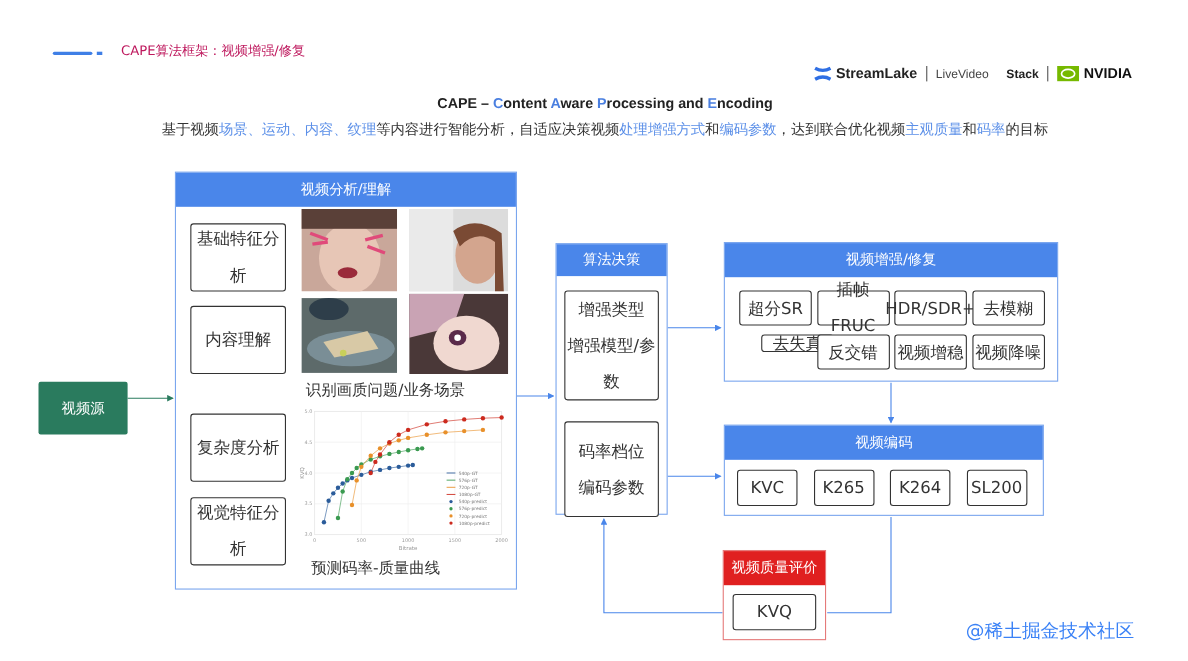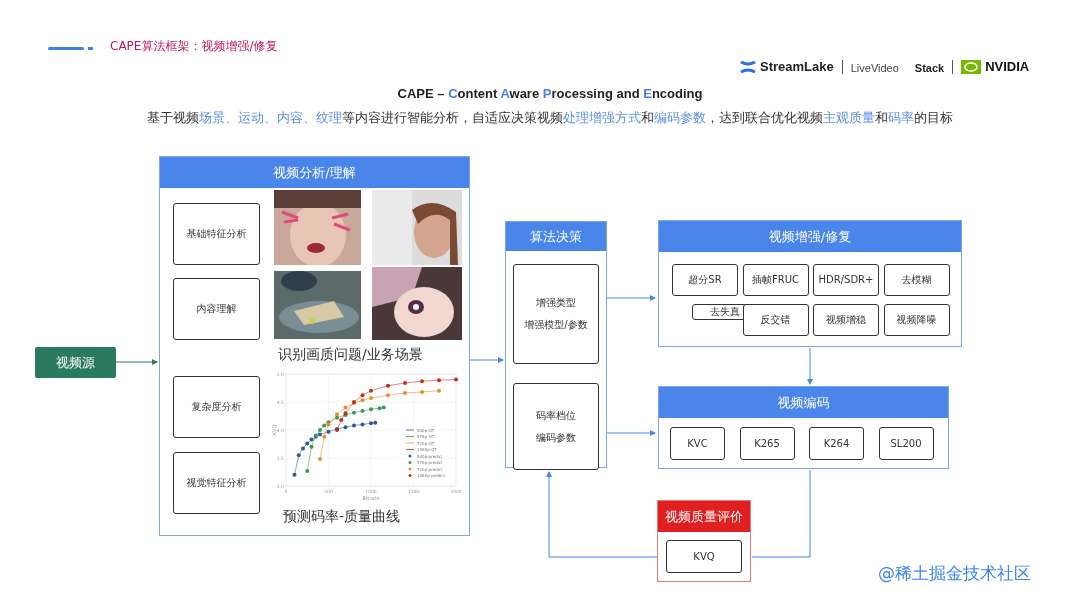--- a/index.html
+++ b/index.html
@@ -15,24 +15,24 @@
   .logo-lvs { font-size: 11px; color: #444; font-family: "Liberation Sans", sans-serif; line-height: 1; }
   .logo-lvs b { color: #222; padding-left: 16px; }
   .logo-nv { display: flex; align-items: center; gap: 4px; font-weight: bold; font-size: 13px; color: #111; font-family: "Liberation Sans", sans-serif; }
   .subtitle-en { left: 0; width: 1100px; top: 86px; text-align: center; font-size: 13px; font-weight: bold; color: #222; font-family: "Liberation Sans", sans-serif; }
   .subtitle-en .hl { color: #4a7fe0; }
   .subtitle-zh { left: 0; width: 1100px; top: 109px; text-align: center; font-size: 13px; color: #333; }
   .subtitle-zh .hl { color: #5b8fe8; }
 
   .panel { position: absolute; border: 1px solid #7aa6ee; background: #fff; }
   .panel-head { background: #4a86ea; color: #fff; text-align: center; font-size: 13px; }
-  .box { position: absolute; border: 1px solid #333; border-radius: 3px; background: #fff; display: flex; align-items: center; justify-content: center; text-align: center; font-size: 10px; color: #333; line-height: 2.2; }
+  .box { position: absolute; border: 1px solid #333; border-radius: 3px; background: #fff; display: flex; align-items: center; justify-content: center; text-align: center; font-size: 15px; color: #333; line-height: 2.2; }
   .img { position: absolute; }
   .caption { position: absolute; font-size: 14px; color: #333; }
-  .src { left: 35px; top: 347px; width: 81px; height: 31px; background: #2a7b5e; color: #fff; font-size: 13px; border-radius: 2px; display: flex; align-items: center; justify-content: center; }
+  .src { left: 35px; top: 347px; width: 81px; height: 48px; background: #2a7b5e; color: #fff; font-size: 13px; border-radius: 2px; display: flex; align-items: center; justify-content: center; }
   .wm { left: 878px; top: 562px; font-size: 17px; color: #3b82f6; }
   svg.lines { position: absolute; left: 0; top: 0; }
 </style>
 </head>
 <body>
 
 <div class="abs header-line"></div>
 <div class="abs page-title">CAPE算法框架：视频增强/修复</div>
 
 <div class="abs logos">

